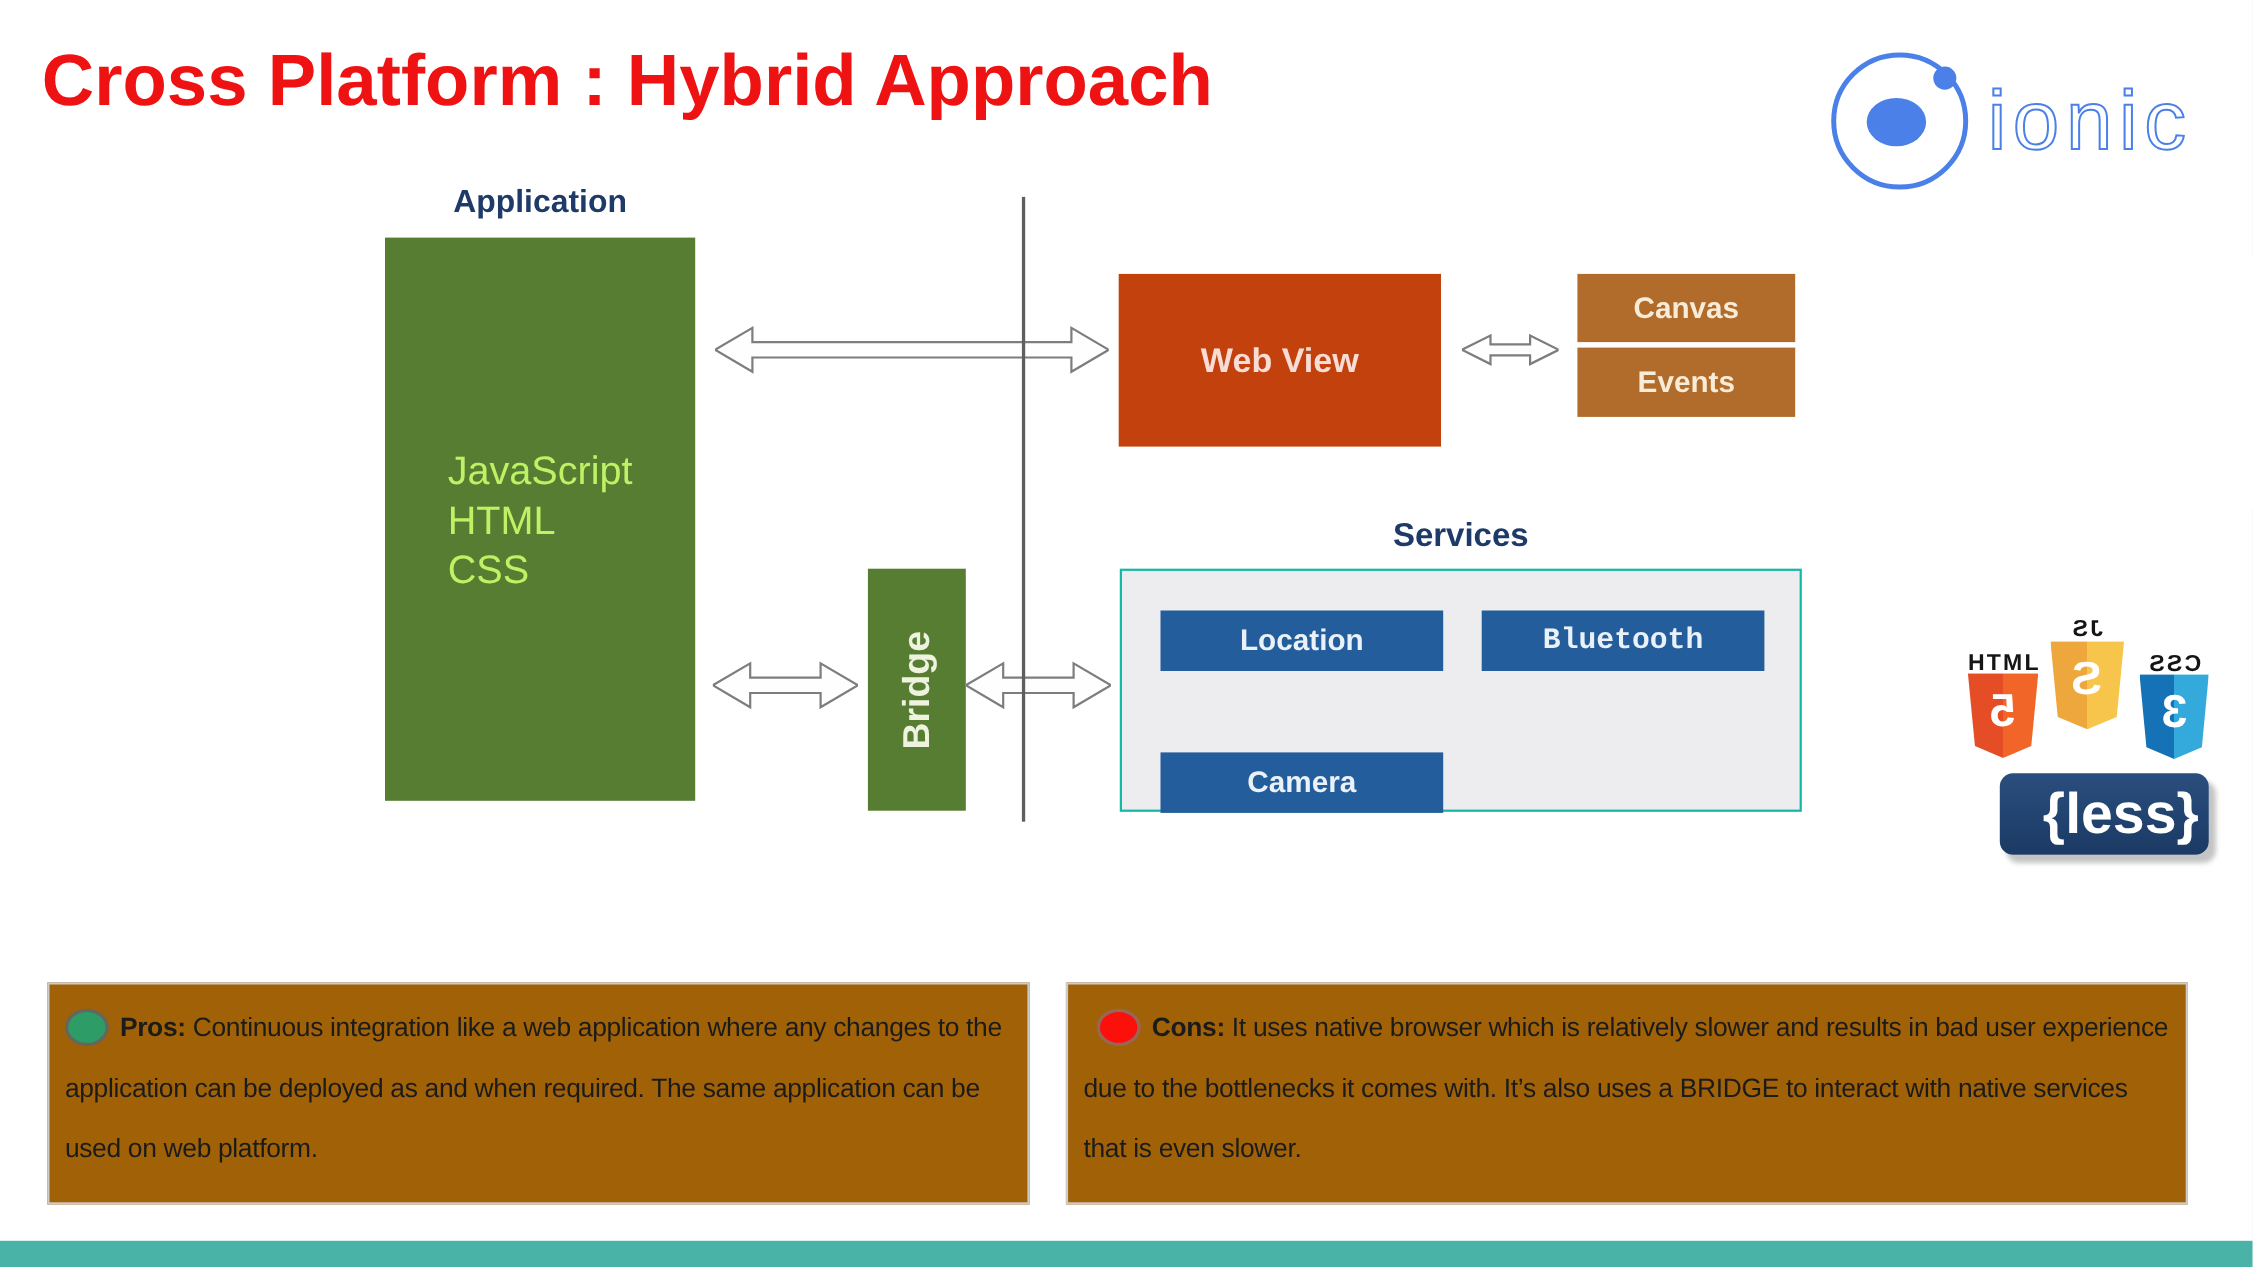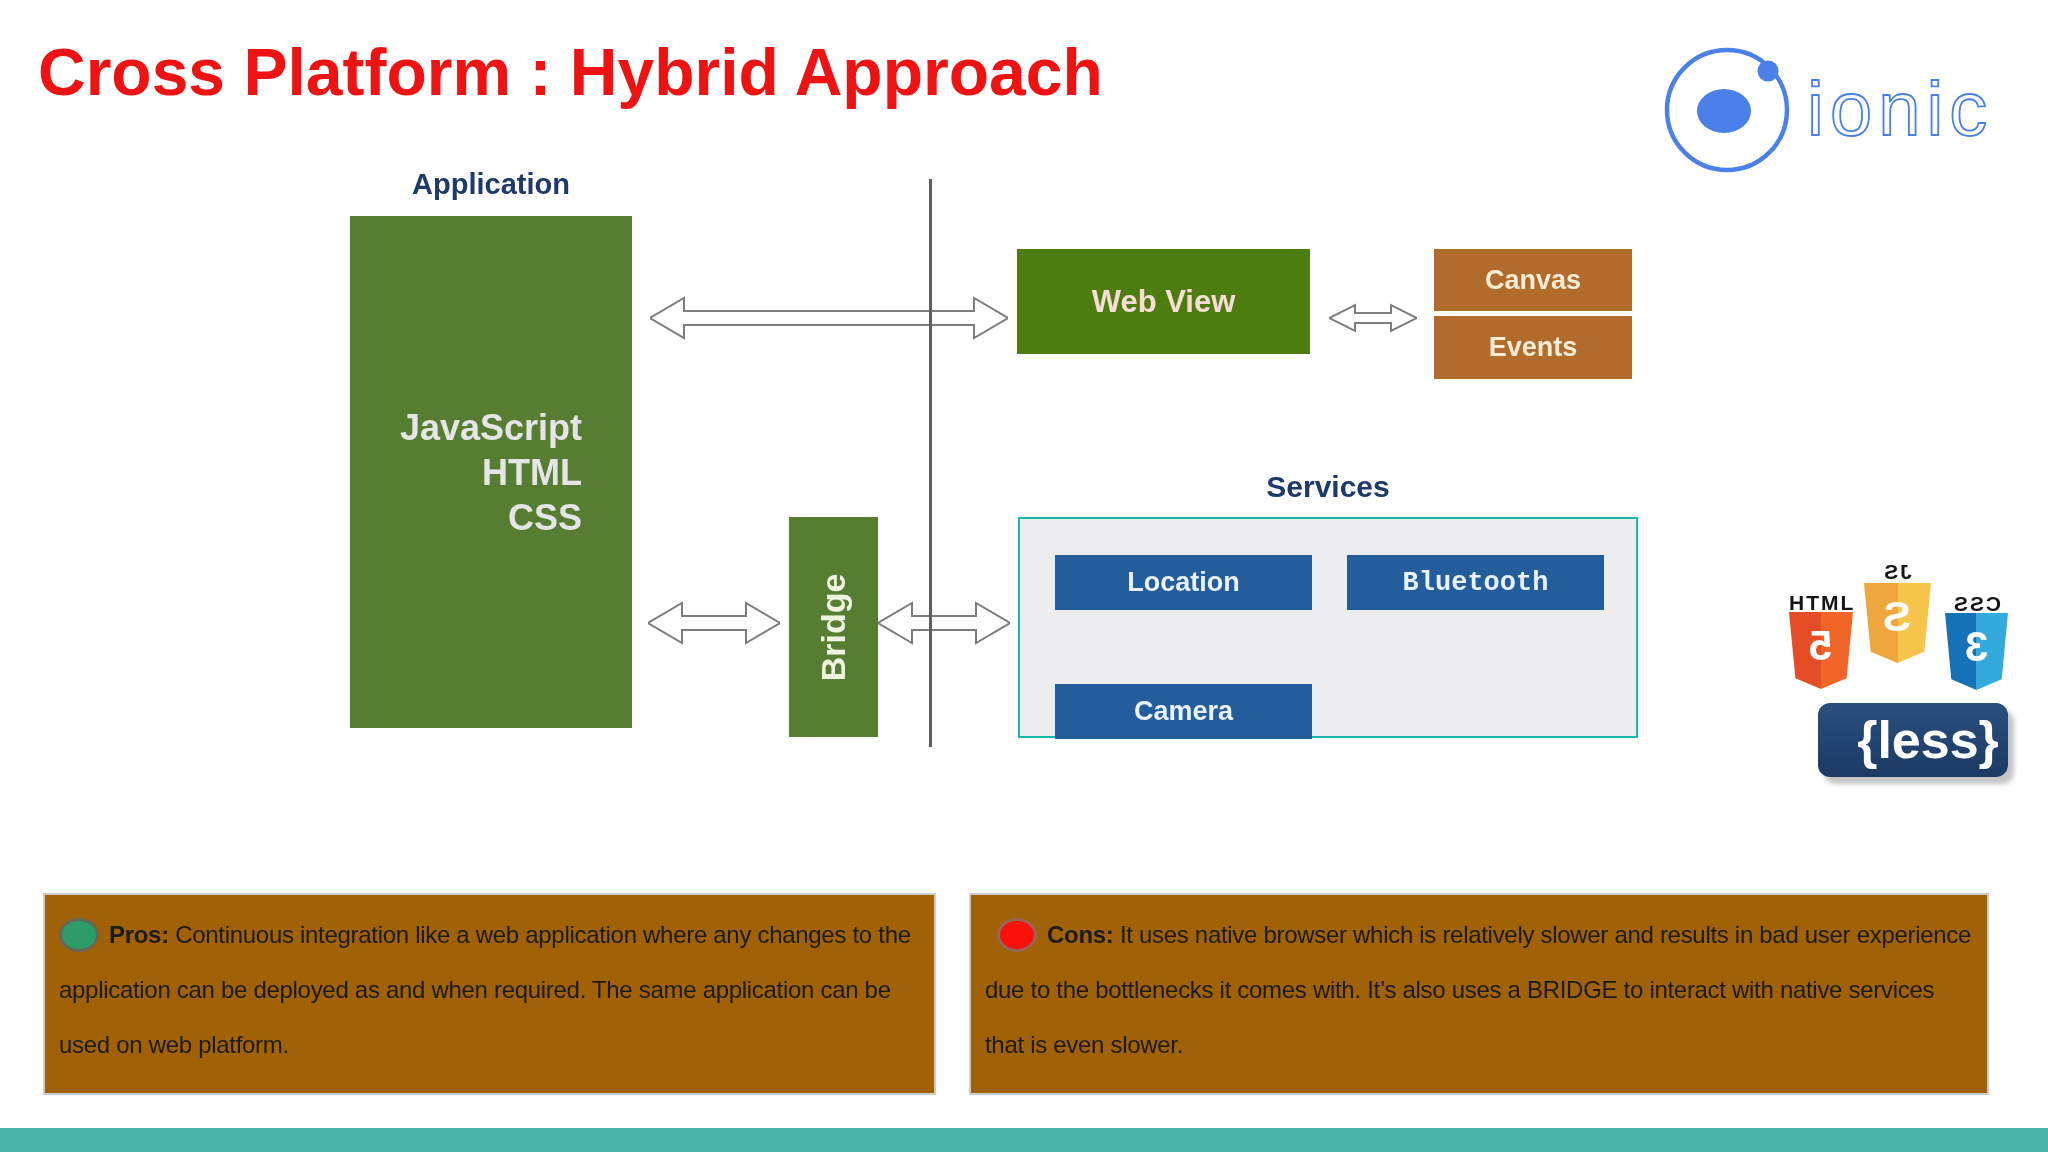--- a/index.html
+++ b/index.html
@@ -9,29 +9,29 @@
 
   
   .title{left:38px;top:34px;font-size:66px;font-weight:bold;color:#ee1212;letter-spacing:0px;}
 
   
   .navy-label{font-weight:bold;color:#1e3a69;font-size:29px;text-align:center;}
 
   
   .green-box{background:#567d31;}
   .app-box{left:350px;top:216px;width:282px;height:512px;display:flex;align-items:center;justify-content:center;}
-  .app-stack{text-align:right;font-weight:bold;font-size:36px;line-height:45px;color:#e5e5e5;}
+  .app-stack{text-align:left;font-weight:normal;font-size:36px;line-height:45px;color:#bef264;}
   .bridge-box{left:789px;top:517px;width:89px;height:220px;display:flex;align-items:center;justify-content:center;}
   .bridge-text{transform:rotate(-90deg);font-weight:bold;font-size:34px;color:#eef3e0;white-space:nowrap;}
 
   
   .vline{left:929px;top:179px;width:3px;height:568px;background:#5f5f5f;z-index:5;}
 
   
-  .webview-box{left:1017px;top:249px;width:293px;height:105px;background:#4d7c0f;
+  .webview-box{left:1017px;top:249px;width:293px;height:157px;background:#c2410c;
                display:flex;align-items:center;justify-content:center;
                font-weight:bold;font-size:31px;color:#f7ddd6;}
   .native-box{width:198px;height:62px;background:#b16b2b;display:flex;align-items:center;justify-content:center;
               font-weight:bold;font-size:27px;color:#f9ecd7;}
   .canvas-box{left:1434px;top:249px;}
   .events-box{left:1434px;top:316px;height:63px;}
 
   .services-wrap{left:1018px;top:517px;width:620px;height:221px;background:#ededf0;
                  border:2px solid #14b8a6;box-sizing:border-box;}
   .service-box{position:absolute;width:257px;height:55px;background:#235d9c;

